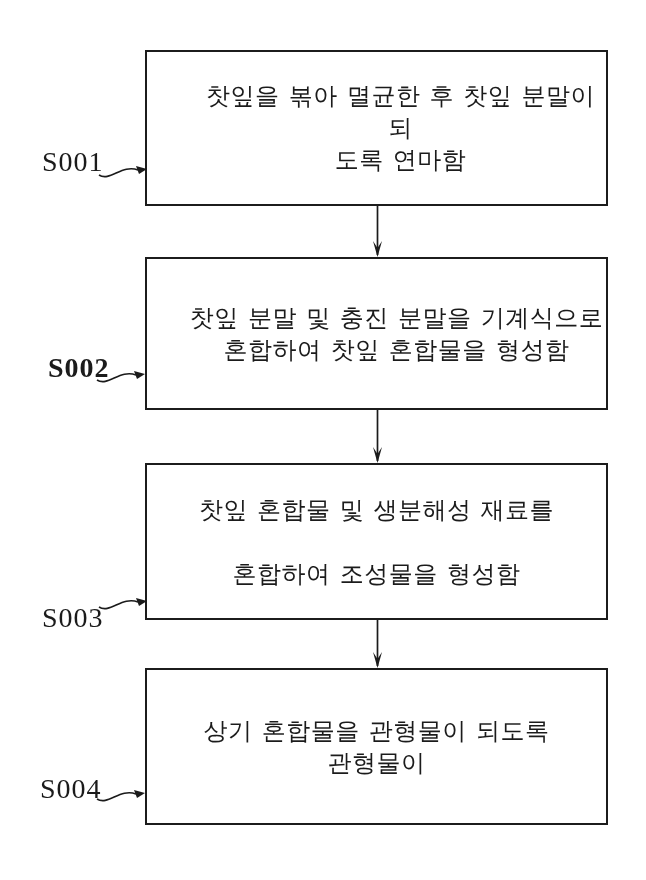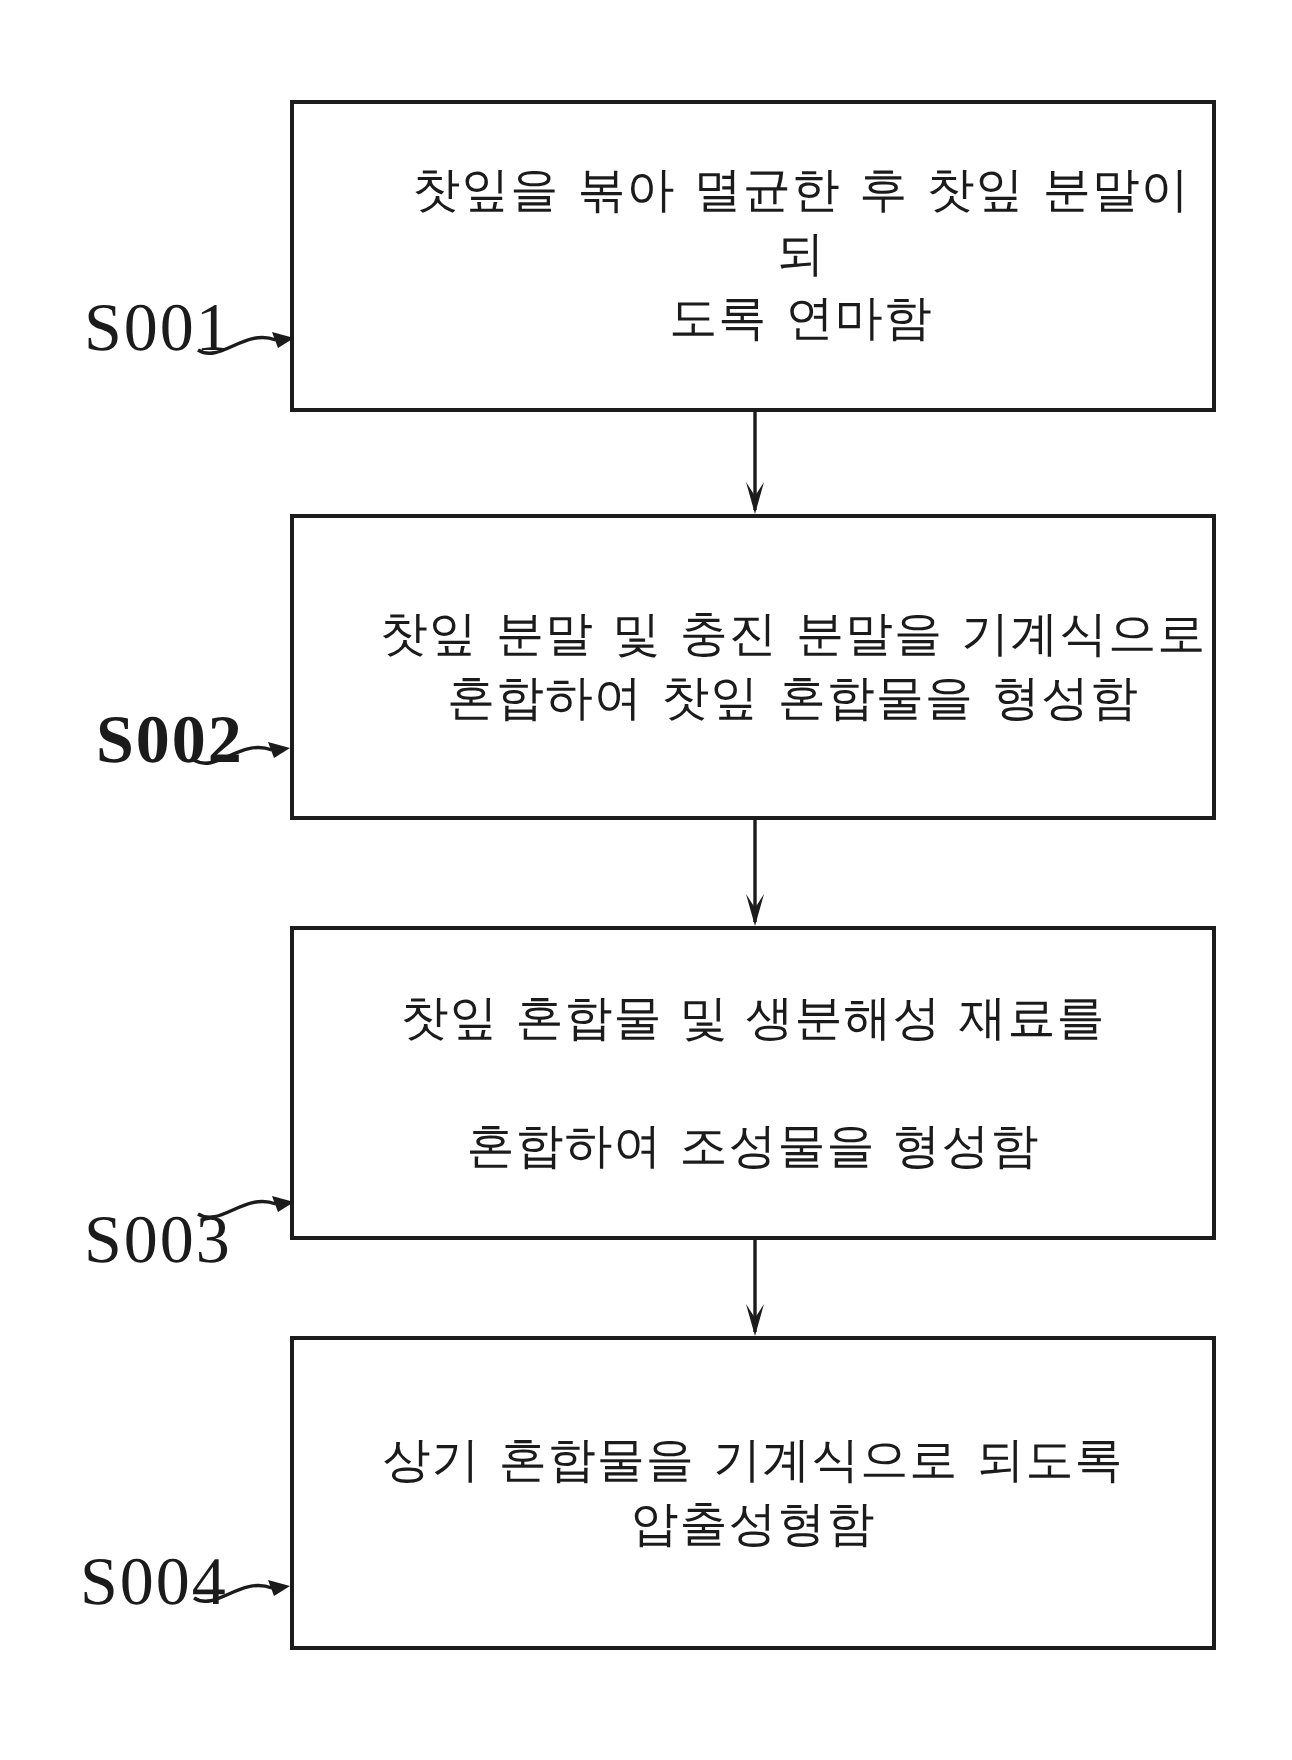--- a/index.html
+++ b/index.html
@@ -27,29 +27,29 @@
   .box-text {
     font-size: 24px;
     line-height: 32px;
     letter-spacing: 0.5px;
     word-spacing: 2px;
     color: #1b1b1b;
   }
   .step-label {
     position: absolute;
     font-family: "Liberation Serif", "DejaVu Serif", serif;
-    font-size: 34px;
+    font-size: 28px;
     letter-spacing: 1px;
     color: #1b1b1b;
   }
   .connector { position: absolute; }
   .down-arrow { position: absolute; left: 370px; }
   #box-1 { top: 50px;  height: 156px; padding-left: 48px; }
   #box-2 { top: 257px; height: 153px; padding-left: 40px; }
-  #box-3 { top: 463px; height: 157px; font-family: Liberation Serif, serif; }
+  #box-3 { top: 463px; height: 157px; }
   #box-4 { top: 668px; height: 157px; }
   #label-1 { left: 42px; top: 146px; }
   #label-2 { left: 48px; top: 352px; font-weight: bold; }
   #label-3 { left: 42px; top: 580px; margin-top: 22px; }
   #label-4 { left: 40px; top: 773px; }
   #conn-1 { left: 98px; top: 161px; }
   #conn-2 { left: 96px; top: 366px; }
   #conn-3 { left: 98px; top: 593px; }
   #conn-4 { left: 96px; top: 785px; }
   #arrow-1 { top: 206px; }
@@ -108,22 +108,22 @@
     <path d="M49,8 L38,5 L41,13 Z" fill="#1b1b1b"></path>
   </svg>
 
   <svg class="down-arrow" id="arrow-3" width="15" height="49" viewBox="0 0 15 49">
     <line x1="7.5" y1="0" x2="7.5" y2="46" stroke="#1b1b1b" stroke-width="1.7"></line>
     <path d="M7.5,48 L3,32 L7.5,39 L12,32 Z" fill="#1b1b1b"></path>
   </svg>
 
   <div class="flow-box" id="box-4">
     <div class="box-text">
-      <span>상기 혼합물을 기계식으로 되도록</span><br>
-      <span>압출성형함</span>
+      <span>상기 혼합물을 관형물이 되도록</span><br>
+      <span>관형물이</span>
     </div>
   </div>
   <div class="step-label" id="label-4">S004</div>
   <svg class="connector" id="conn-4" width="52" height="24" viewBox="0 0 52 24">
     <path d="M1,14 C12,21 24,3 40,9" fill="none" stroke="#1b1b1b" stroke-width="1.7"></path>
     <path d="M49,8 L38,5 L41,13 Z" fill="#1b1b1b"></path>
   </svg>
 
 </div>
 

